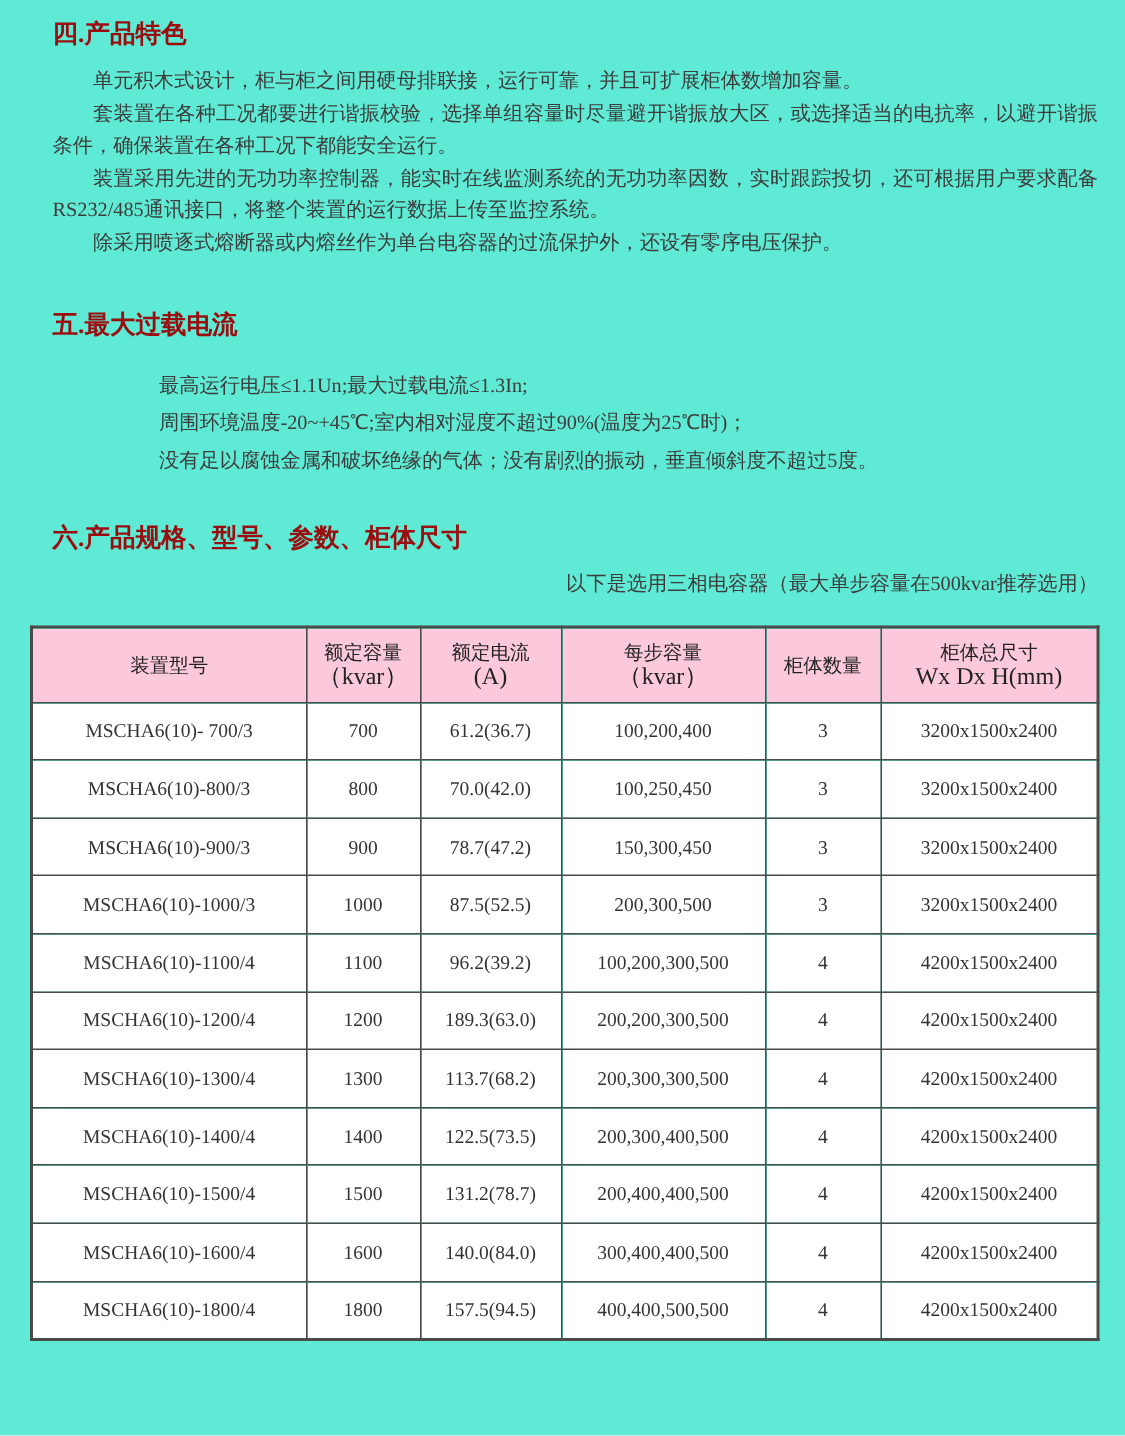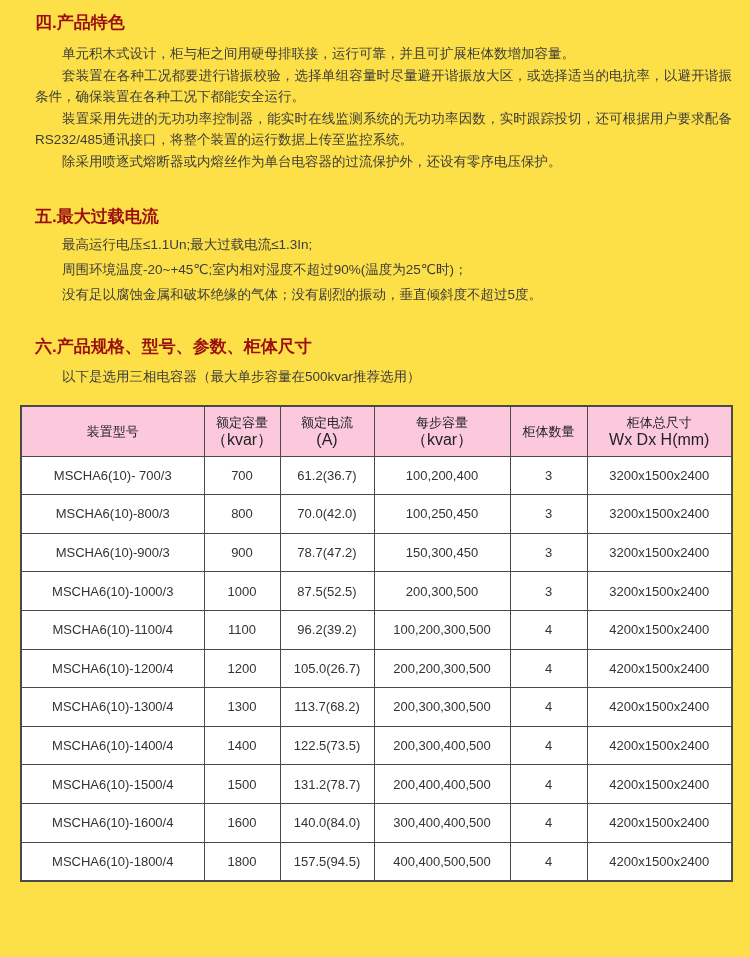--- a/index.html
+++ b/index.html
@@ -10,55 +10,57 @@
   body {
     width: 750px;
     height: 957px;
     font-family: "Liberation Sans", "DejaVu Sans", sans-serif;
   }
   .page {
     position: relative;
     width: 750px;
     height: 957px;
     overflow: hidden;
-    background: #fde047;
+    background: #5eead4;
+    font-family: Liberation Serif, serif;
   }
   .sec-title {
     color: var(--accent-red, #9a0e10);
     font-size: 17px;
     font-weight: bold;
     margin: 0 0 0 35px;
     line-height: 22px;
   }
   .section-features { padding-top: 12px; }
   .features-body { margin-top: 9px; }
   .body-p {
     margin: 0 18px 0 35px;
     text-indent: 2em;
     font-size: 13.5px;
     line-height: 21.6px;
     color: var(--text, #3c3c3c);
     text-align: justify;
   }
   .section-conditions { margin-top: 33px; }
-  .cond-lines { margin-top: 4px; }
+  .cond-lines { margin-top: 16px; padding-left: 44px; }
   .cond-line {
     margin: 0 18px 0 35px;
     text-indent: 2em;
     font-size: 13.5px;
     line-height: 25px;
     color: var(--text, #3c3c3c);
   }
   .section-specs { margin-top: 29px; }
   .table-intro {
     margin: 10px 18px 12px 35px;
     text-indent: 2em;
     font-size: 13.5px;
     line-height: 18px;
     color: var(--text, #3c3c3c);
+    text-align: right;
   }
   table.spec-table {
     margin: 19px 0 0 20px;
     border-collapse: collapse;
     border: 2px solid var(--border, #4a4a4a);
     table-layout: fixed;
     width: 711px;
   }
   .spec-table th, .spec-table td {
     border: 1px solid var(--border, #4a4a4a);
@@ -185,21 +187,21 @@
             <td>MSCHA6(10)-1100/4</td>
             <td>1100</td>
             <td>96.2(39.2)</td>
             <td>100,200,300,500</td>
             <td>4</td>
             <td>4200x1500x2400</td>
           </tr>
           <tr>
             <td>MSCHA6(10)-1200/4</td>
             <td>1200</td>
-            <td>105.0(26.7)</td>
+            <td>189.3(63.0)</td>
             <td>200,200,300,500</td>
             <td>4</td>
             <td>4200x1500x2400</td>
           </tr>
           <tr>
             <td>MSCHA6(10)-1300/4</td>
             <td>1300</td>
             <td>113.7(68.2)</td>
             <td>200,300,300,500</td>
             <td>4</td>

